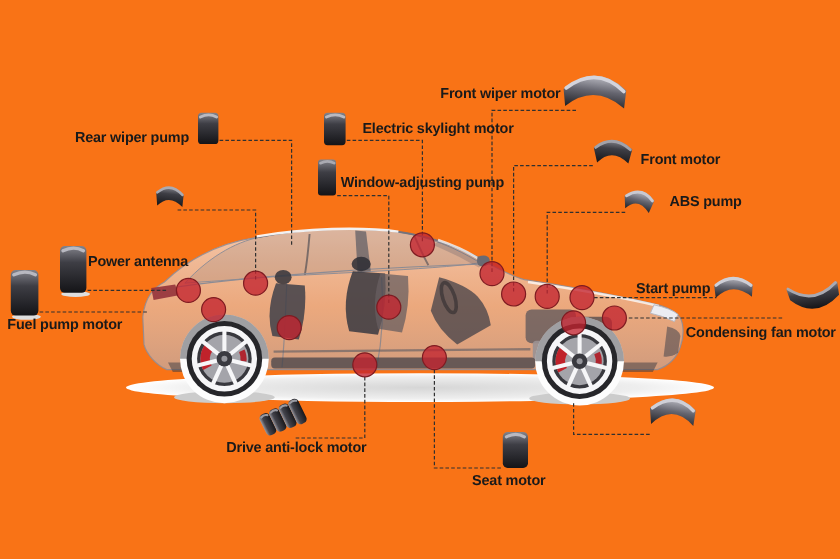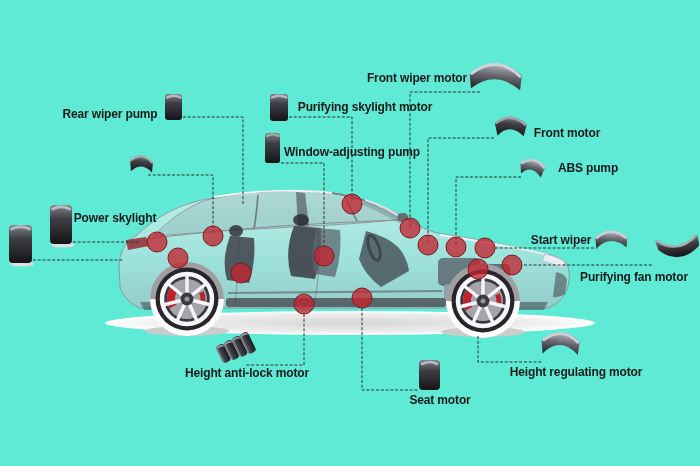--- a/index.html
+++ b/index.html
@@ -1,16 +1,16 @@
 <!DOCTYPE html>
 <html><head>
 <meta charset="utf-8">
 <style>
 html,body{margin:0;padding:0;background:#fff;}
-#stage{position:relative;width:700px;height:466px;background:#5eead4;overflow:hidden;font-family:"Liberation Sans",sans-serif;}
+#stage{position:relative;width:700px;height:466px;background:#f97316;overflow:hidden;font-family:"Liberation Sans",sans-serif;}
 #stage svg{position:absolute;left:0;top:0;}
 .lbl{position:absolute;transform:translate(-50%,-50%);font-weight:700;font-size:12px;color:#1a1a1a;white-space:nowrap;letter-spacing:-0.15px;}
 </style>
 </head>
 <body>
 
 <div id="stage">
 <svg width="700" height="466" viewBox="0 0 700 466">
   <defs>
     <linearGradient id="gMetal" x1="0" y1="0" x2="0" y2="1">
@@ -240,24 +240,24 @@
     <circle cx="456" cy="247" r="10"></circle>
     <circle cx="485" cy="248" r="10"></circle>
     <circle cx="478" cy="269" r="10"></circle>
     <circle cx="512" cy="265" r="10"></circle>
     <circle cx="304" cy="304" r="10"></circle>
     <circle cx="362" cy="298" r="10"></circle>
   </g>
 </svg>
 
 <div class="lbl" style="left:417px;top:78px">Front wiper motor</div>
-<div class="lbl" style="left:365px;top:107px">Purifying skylight motor</div>
+<div class="lbl" style="left:365px;top:107px">Electric skylight motor</div>
 <div class="lbl" style="left:110px;top:114px">Rear wiper pump</div>
 <div class="lbl" style="left:352px;top:152px">Window-adjusting pump</div>
 <div class="lbl" style="left:567px;top:133px">Front motor</div>
 <div class="lbl" style="left:588px;top:168px">ABS pump</div>
-<div class="lbl" style="left:115px;top:218px">Power skylight</div>
-<div class="lbl" style="left:561px;top:240px">Start wiper</div>
-<div class="lbl" style="left:634px;top:277px">Purifying fan motor</div>
-<div class="lbl" style="left:576px;top:372px">Height regulating motor</div>
-<div class="lbl" style="left:440px;top:400px">Seat motor</div>
-<div class="lbl" style="left:247px;top:373px">Height anti-lock motor</div>
+<div class="lbl" style="left:115px;top:218px">Power antenna</div>
+<div class="lbl" style="left:561px;top:240px">Start pump</div>
+<div class="lbl" style="left:54px;top:270px">Fuel pump motor</div>
+<div class="lbl" style="left:634px;top:277px">Condensing fan motor</div>
+<div class="lbl" style="left:424px;top:400px">Seat motor</div>
+<div class="lbl" style="left:247px;top:373px">Drive anti-lock motor</div>
 </div>
 
 </body></html>

